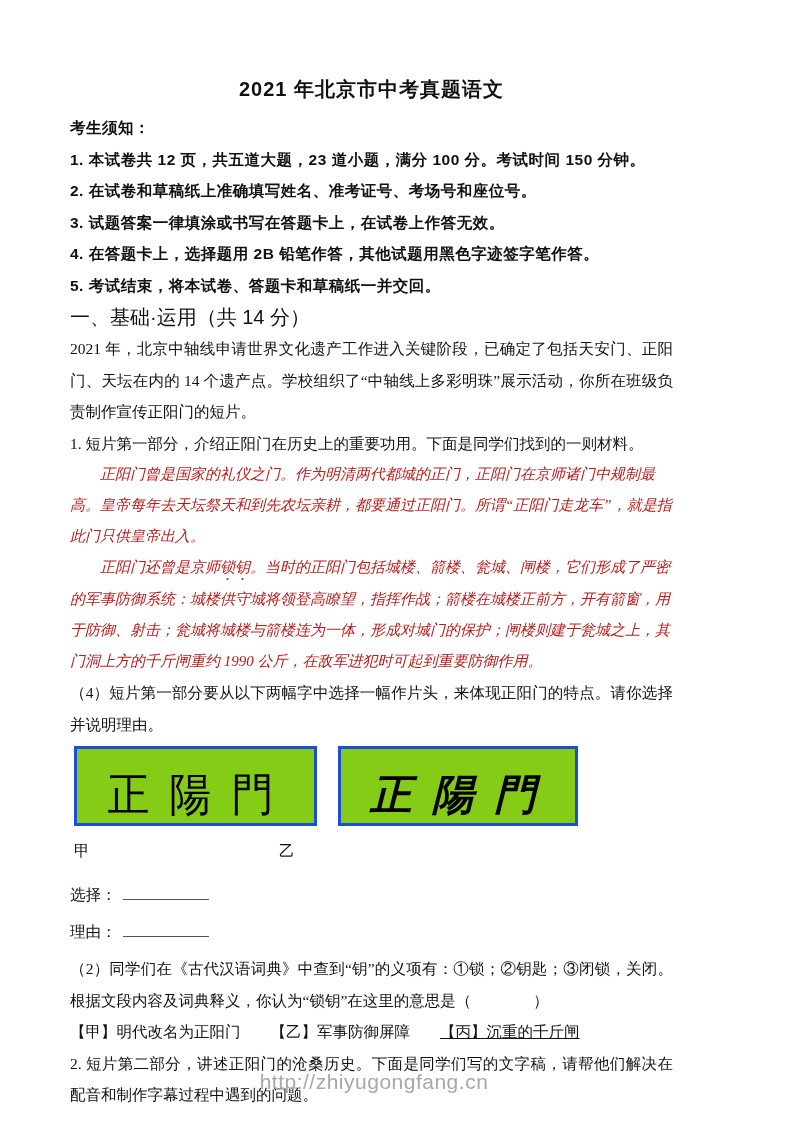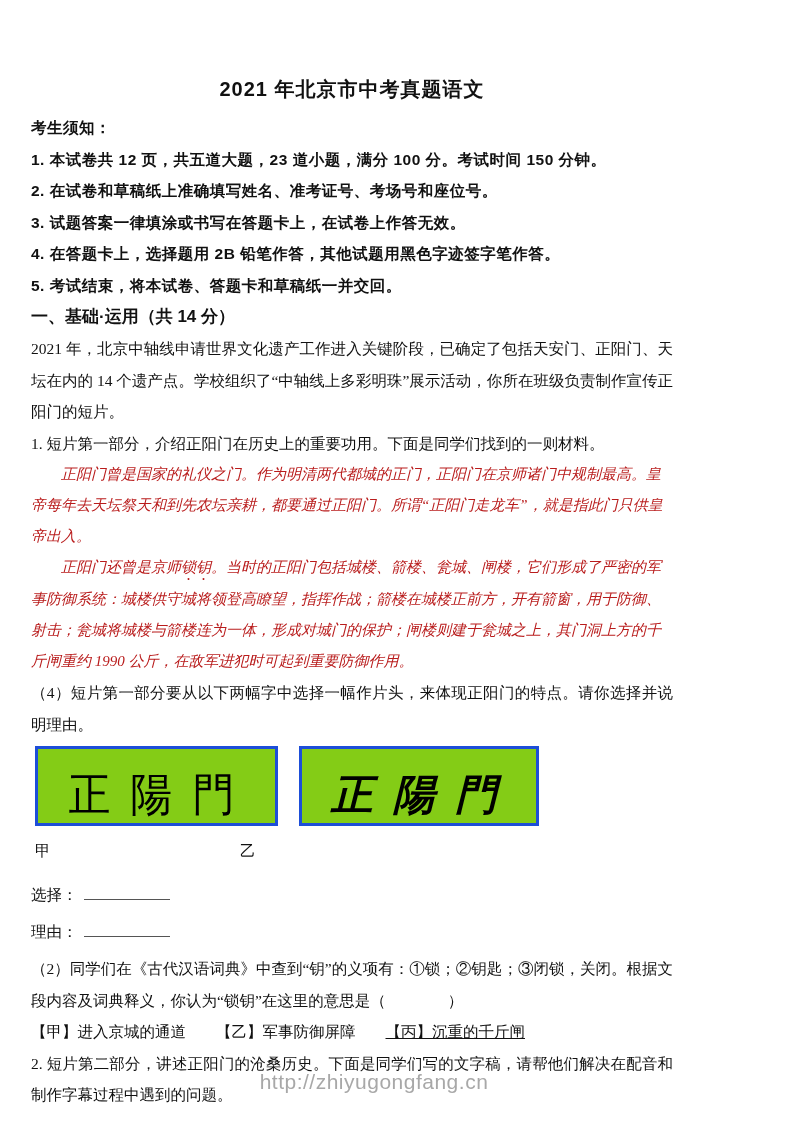--- a/index.html
+++ b/index.html
@@ -4,21 +4,21 @@
 <style>
   html,body{margin:0;padding:0;background:#ffffff;}
   .page{
     position:relative;
     width:736px;height:1122px;
     background:#ffffff;
     font-family:"Liberation Serif","DejaVu Serif",serif;
     color:#111;
     overflow:hidden;
     box-sizing:border-box;
-    padding:75px 63px 0 31px;
+    padding:75px 63px 0 70px;
   }
   .title{
     font-size:20px;
     font-weight:bold;
     text-align:center;
     margin:0 0 9px 0;
     line-height:28px;
     letter-spacing:1px;
     font-family:"Liberation Sans","DejaVu Sans",sans-serif;
   }
@@ -27,22 +27,22 @@
     font-size:15.5px;
     line-height:31.5px;
     text-align:justify;
   }
   .bold{
     font-weight:bold;
     font-family:"Liberation Sans","DejaVu Sans",sans-serif;
     letter-spacing:0.5px;
   }
   .sec-heading{
-    font-size:17px;
-    font-weight:bold;
+    font-size:20px;
+    font-weight:normal;
     line-height:32px;
     margin:0;
     font-family:"Liberation Sans","DejaVu Sans",sans-serif;
   }
   .kai{
     font-style:italic;
     font-size:15px;
     line-height:31px;
     color:#b91c1c;
   }
@@ -172,21 +172,21 @@
     <span class="lab-yi">乙</span>
   </div>
 
   <p class="blank-row"><span>选择：</span><span class="blank"></span></p>
 
   <p class="blank-row"><span>理由：</span><span class="blank"></span></p>
 
   <p class="line mt6">（2）同学们在《古代汉语词典》中查到“钥”的义项有：①锁；②钥匙；③闭锁，关闭。根据文段内容及词典释义，你认为“锁钥”在这里的意思是（　　　　）</p>
 
   <p class="options-row">
-    <span class="opt">【甲】进入京城的通道</span><span class="opt">【乙】军事防御屏障</span><span class="opt">【丙】沉重的千斤闸</span>
+    <span class="opt">【甲】明代改名为正阳门</span><span class="opt">【乙】军事防御屏障</span><span class="opt">【丙】沉重的千斤闸</span>
   </p>
 
   <p class="line">2. 短片第二部分，讲述正阳门的沧桑历史。下面是同学们写的文字稿，请帮他们解决在配音和制作字幕过程中遇到的问题。</p>
 
   <p class="kai indent mt4">正阳门的前身是元大都的丽正门，明代改名为正阳门，距今已有六百多年的历史。</p>
 
   <div class="watermark">http://zhiyugongfang.cn</div>
 
 </div>
 

